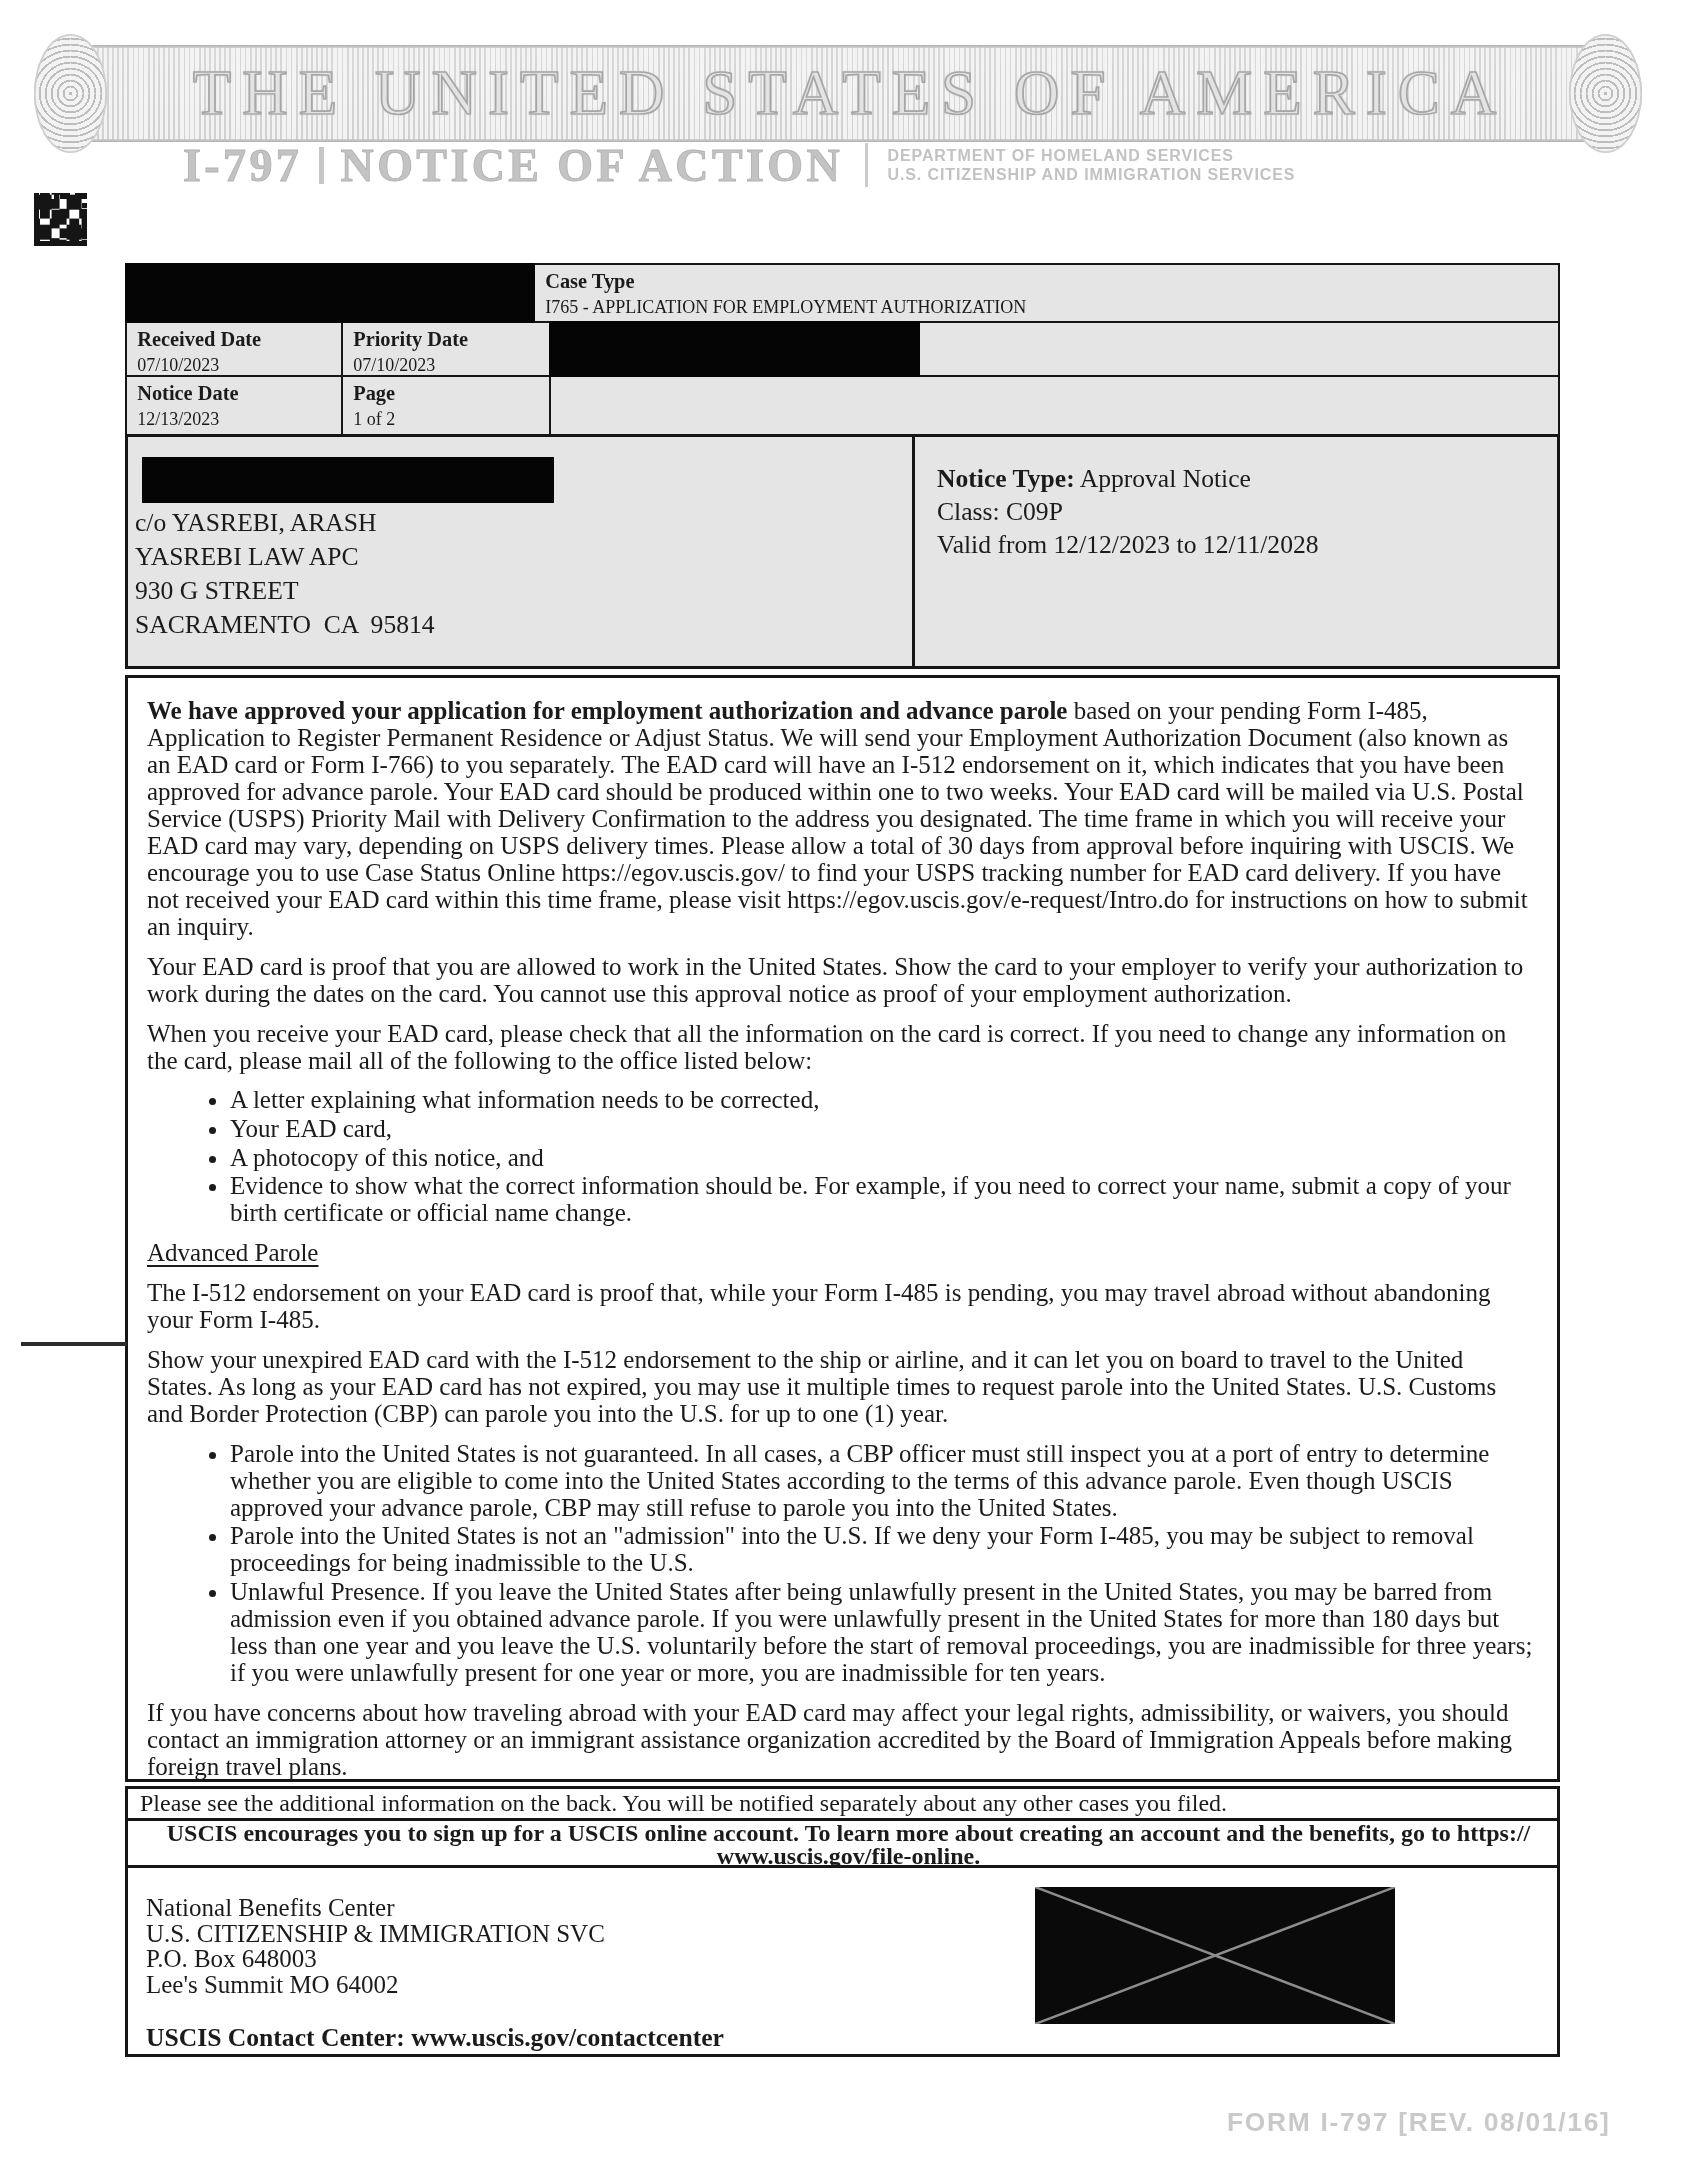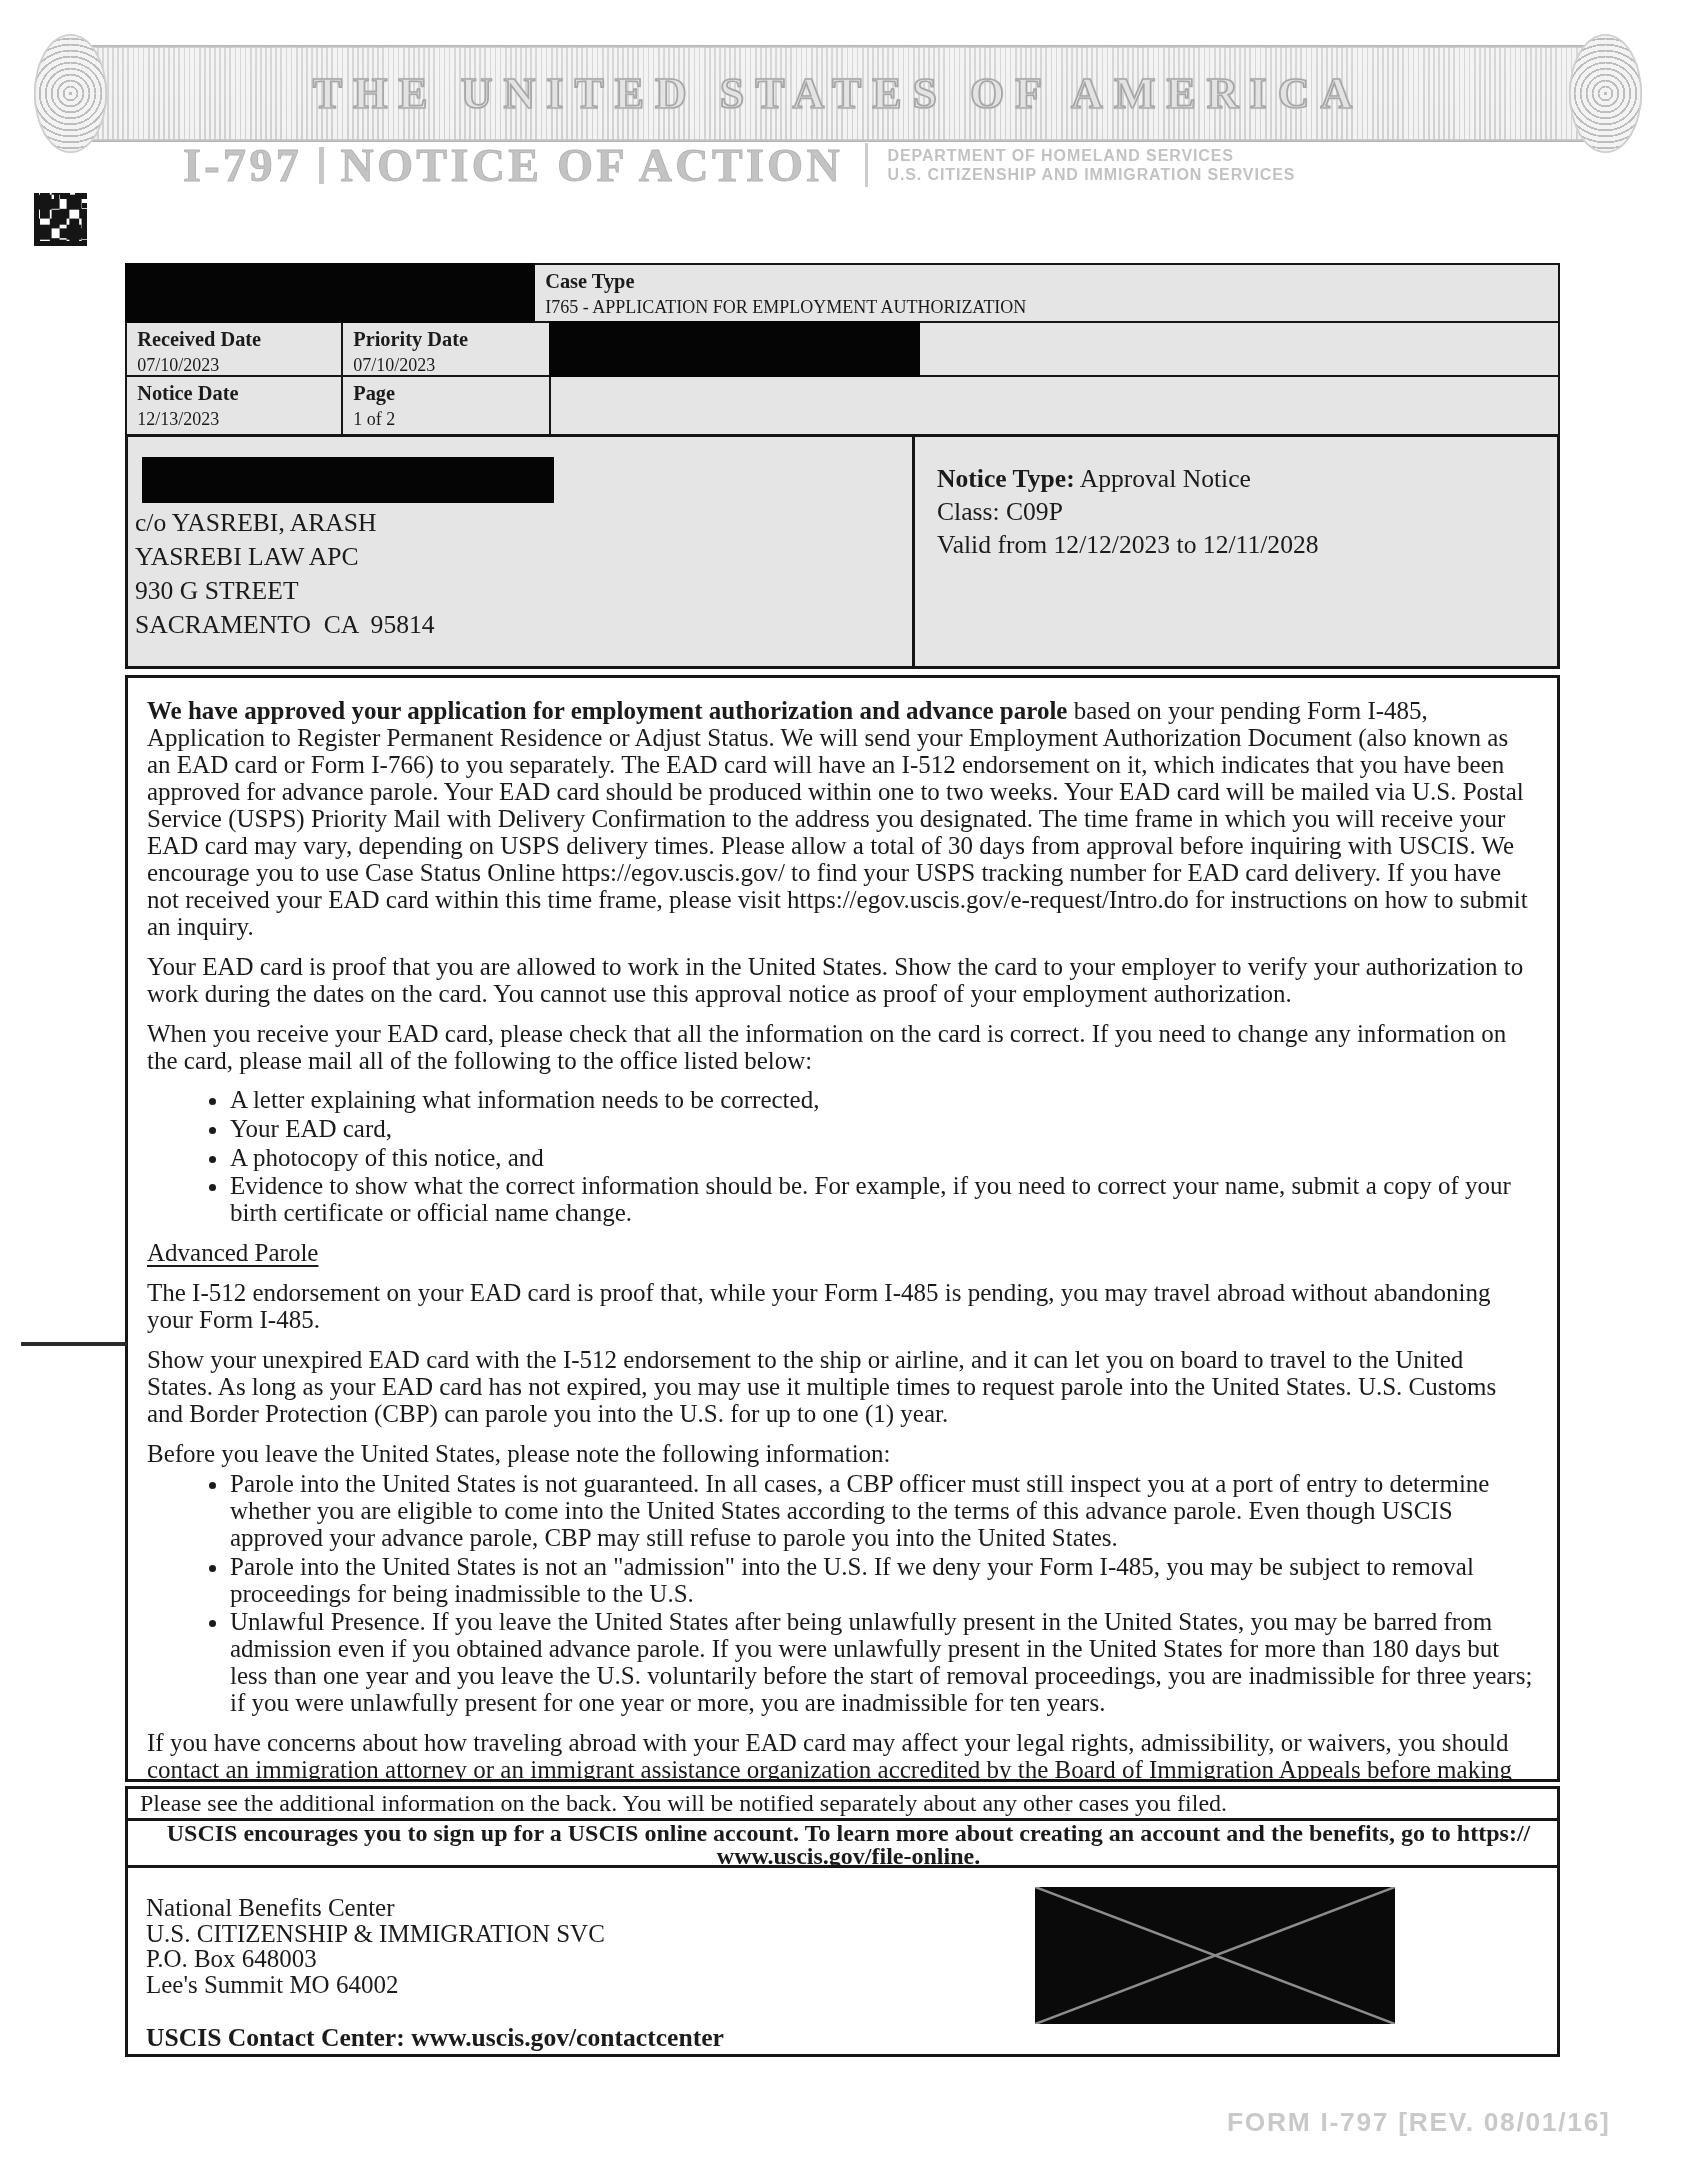--- a/index.html
+++ b/index.html
@@ -19,24 +19,25 @@
     display:flex; align-items:center; justify-content:center;
   }
   .banner-ornament{
     position:absolute; top:-12px; width:73px; height:119px; border-radius:50%;
     background:repeating-radial-gradient(circle at 50% 50%, #bdbdbd 0 1.7px, #f3f3f3 1.7px 6px);
     box-shadow:0 0 0 1.7px #cfcfcf inset;
   }
   .banner-ornament.left{left:-17px;}
   .banner-ornament.right{right:-17px;}
   .banner-title{
-    font-family:"Liberation Serif", serif; font-weight:bold; font-size:44px;
+    font-family:"Liberation Serif", serif; font-weight:normal; font-size:63px;
     letter-spacing:11px; color:#e3e3e3; white-space:nowrap;
     -webkit-text-stroke:1.7px #a6a6a6;
     text-shadow:0 0.9px 0 #ffffff, 0 0 2.6px #c6c6c6;
+    padding-left:24px;
   }
   
   .title-row{
     position:absolute; left:183px; top:141px; height:48px;
     display:flex; align-items:center; white-space:nowrap;
   }
   .form-no, .notice-title{
     font-family:"Liberation Serif", serif; font-weight:bold; font-size:46px;
     color:#c3c3c3; letter-spacing:3.4px; -webkit-text-stroke:0.9px #b2b2b2;
     text-shadow:0 0.9px 0 #fff;
@@ -171,21 +172,20 @@
     <p>When you receive your EAD card, please check that all the information on the card is correct. If you need to change any information on the card, please mail all of the following to the office listed below:</p>
     <ul>
       <li>A letter explaining what information needs to be corrected,</li>
       <li>Your EAD card,</li>
       <li>A photocopy of this notice, and</li>
       <li>Evidence to show what the correct information should be. For example, if you need to correct your name, submit a copy of your birth certificate or official name change.</li>
     </ul>
     <p class="uheading">Advanced Parole</p>
     <p>The I-512 endorsement on your EAD card is proof that, while your Form I-485 is pending, you may travel abroad without abandoning your Form I-485.</p>
     <p>Show your unexpired EAD card with the I-512 endorsement to the ship or airline, and it can let you on board to travel to the United States. As long as your EAD card has not expired, you may use it multiple times to request parole into the United States. U.S. Customs and Border Protection (CBP) can parole you into the U.S. for up to one (1) year.</p>
-    <p style="margin-bottom:3.4px;">Before you leave the United States, please note the following information:</p>
     <ul>
       <li>Parole into the United States is not guaranteed. In all cases, a CBP officer must still inspect you at a port of entry to determine whether you are eligible to come into the United States according to the terms of this advance parole. Even though USCIS approved your advance parole, CBP may still refuse to parole you into the United States.</li>
       <li>Parole into the United States is not an "admission" into the U.S. If we deny your Form I-485, you may be subject to removal proceedings for being inadmissible to the U.S.</li>
       <li>Unlawful Presence. If you leave the United States after being unlawfully present in the United States, you may be barred from admission even if you obtained advance parole. If you were unlawfully present in the United States for more than 180 days but less than one year and you leave the U.S. voluntarily before the start of removal proceedings, you are inadmissible for three years; if you were unlawfully present for one year or more, you are inadmissible for ten years.</li>
     </ul>
     <p>If you have concerns about how traveling abroad with your EAD card may affect your legal rights, admissibility, or waivers, you should contact an immigration attorney or an immigrant assistance organization accredited by the Board of Immigration Appeals before making foreign travel plans.</p>
 
   </div>
 
   <div class="strip1">

